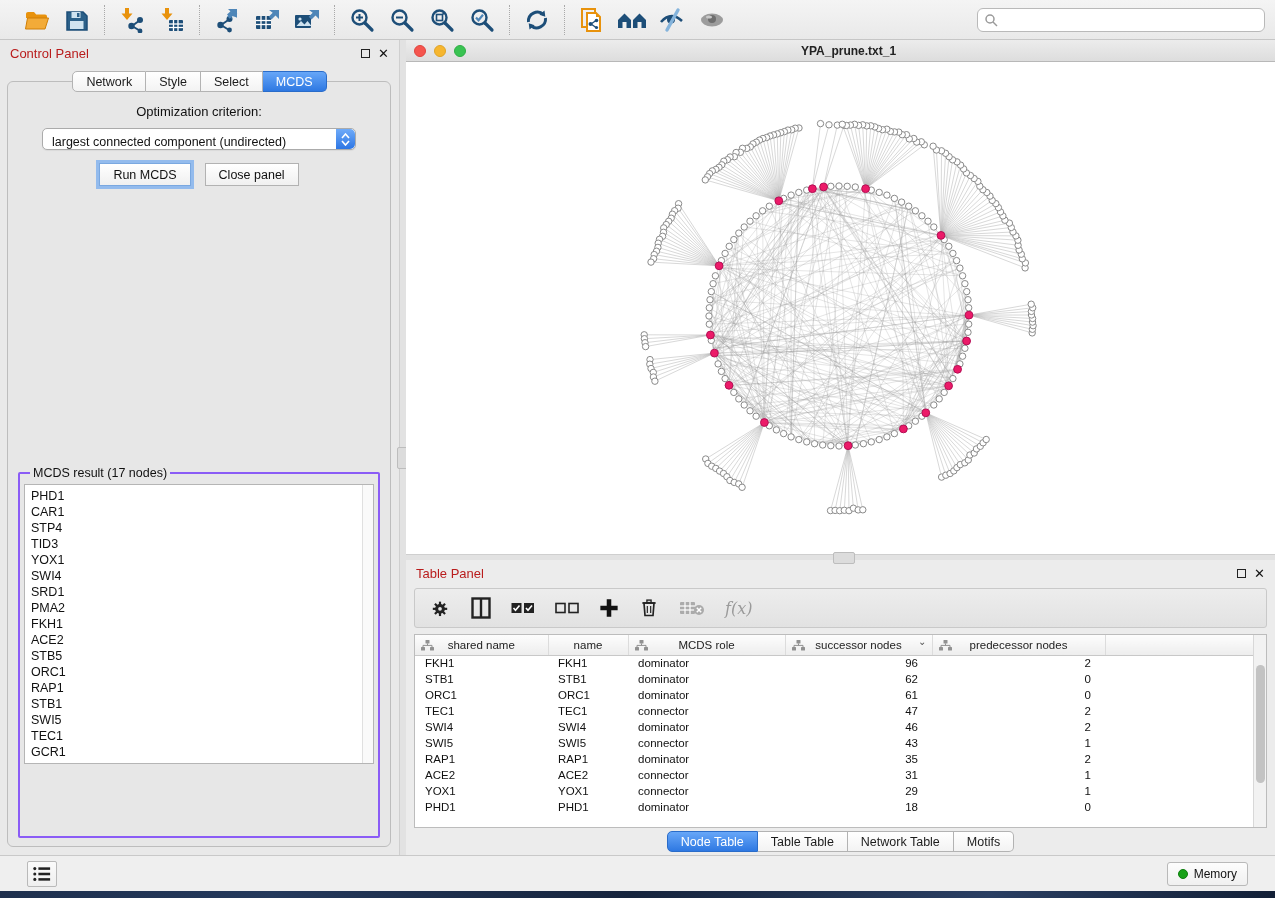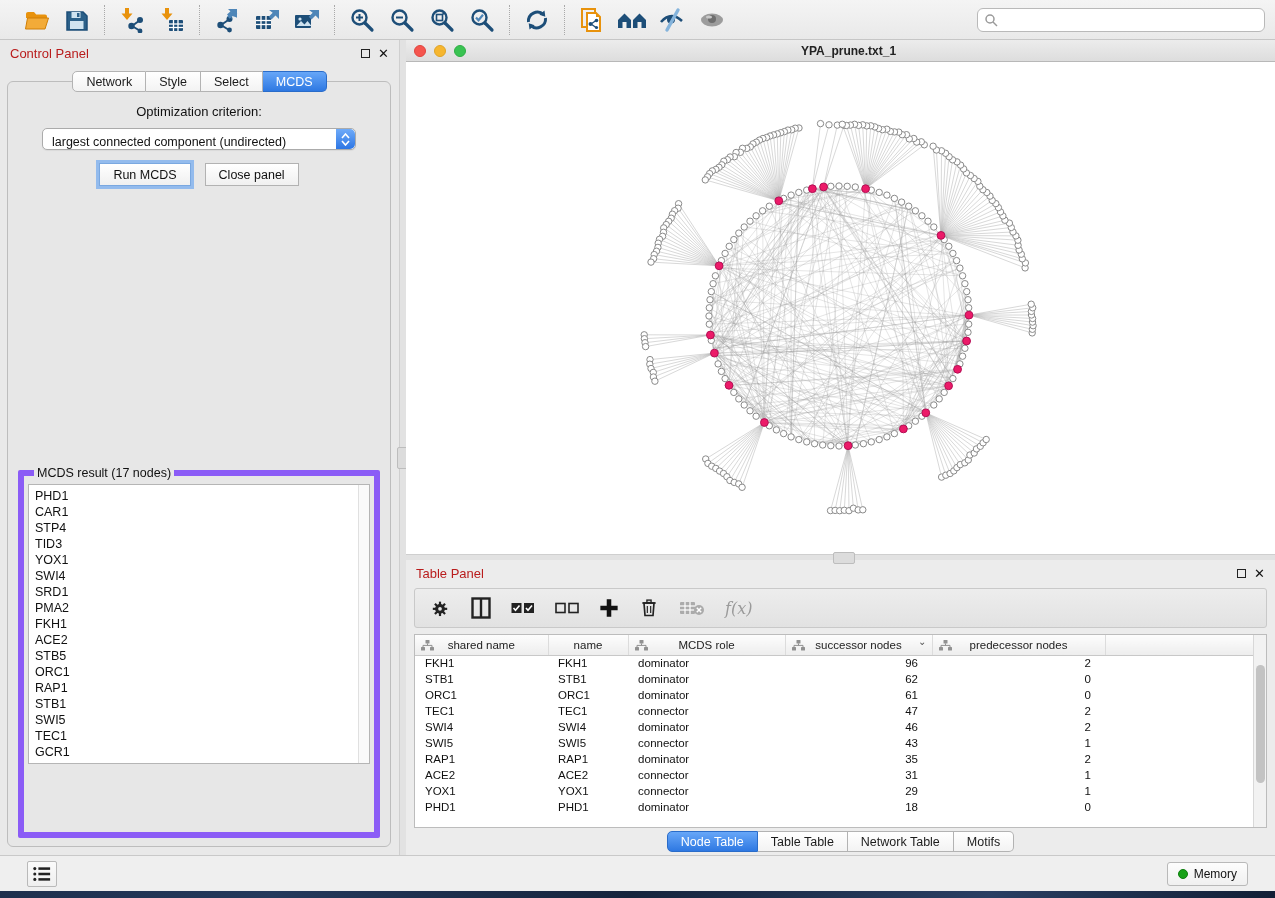--- a/index.html
+++ b/index.html
@@ -40,21 +40,21 @@
   .cp-body { flex:1; margin:0 8px 8px 7px; border:1px solid #bdbdbd; border-radius:6px; background:#e7e7e7; display:flex; flex-direction:column; padding:22px 8px 8px 8px; min-height:0; }
   .opt-label { text-align:center; font-size:13px; color:#111; }
   .combo-row { display:flex; justify-content:center; margin-top:9px; }
   .combo { width:314px; height:22px; background:#fff; border:1px solid #ababab; border-radius:5px; position:relative; display:flex; align-items:flex-end; padding:0 24px 0 9px; font-size:12.5px; color:#111; box-shadow:0 1px 1px rgba(0,0,0,.06); }
   .combo .step { position:absolute; right:0; top:0; bottom:0; width:19px; border-radius:0 5px 5px 0; background:linear-gradient(#6fabf9,#2d76e4); display:flex; flex-direction:column; align-items:center; justify-content:center; gap:1px; }
   .combo .step svg { display:block; }
   .btn-row { display:flex; justify-content:center; gap:14px; margin-top:13px; }
   .btn { background:linear-gradient(#ffffff,#f0f0f0); border:1px solid #b2b2b2; border-radius:0; font-size:12.5px; color:#111; padding:3px 13px; height:23px; }
   .btn.focused { box-shadow:0 0 0 3px rgba(92,158,242,.6); border-color:#7aa8e0; }
 
-  .result-fieldset { margin-top:auto; margin-left:2px; margin-right:2px; height:372px; border:6px solid #8b5cf6; border-radius:2px; padding:4px 4px 6px 4px; display:flex; }
+  .result-fieldset { margin-top:auto; margin-left:2px; margin-right:2px; height:372px; border:2px solid #8b5cf6; border-radius:2px; padding:4px 4px 6px 4px; display:flex; }
   .result-fieldset legend { font-size:12.5px; color:#111; padding:0 3px; margin-left:6px; }
   .mcds-listbox { flex:1; background:#fff; border:1px solid #b5b5b5; position:relative; overflow:hidden; }
   .mcds-list { padding:3px 6px; font-size:12.5px; line-height:16px; color:#111; }
   .mcds-scroll { position:absolute; right:0; top:0; bottom:0; width:11px; background:#fafafa; border-left:1px solid #e0e0e0; }
 
   
   .vsplit { width:6px; flex:none; background:#e2e2e2; position:relative; }
   .vsplit .grip { position:absolute; left:-3px; top:407px; width:12px; height:22px; background:#dcdcdc; border:1px solid #bdbdbd; border-radius:2px; }
 
   

